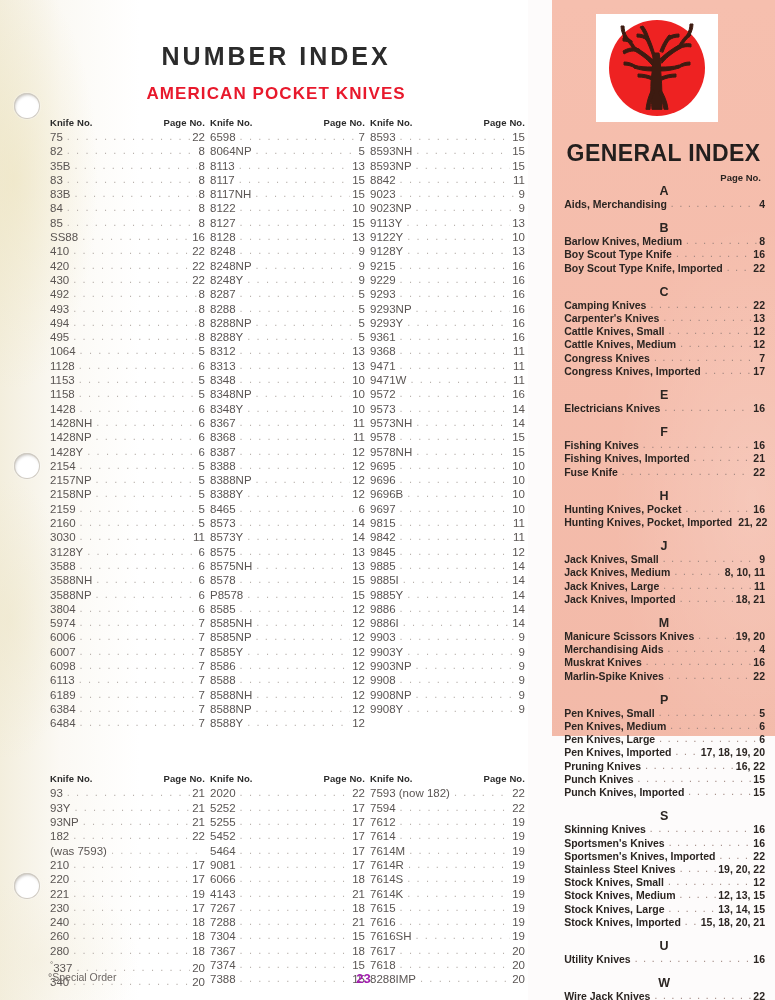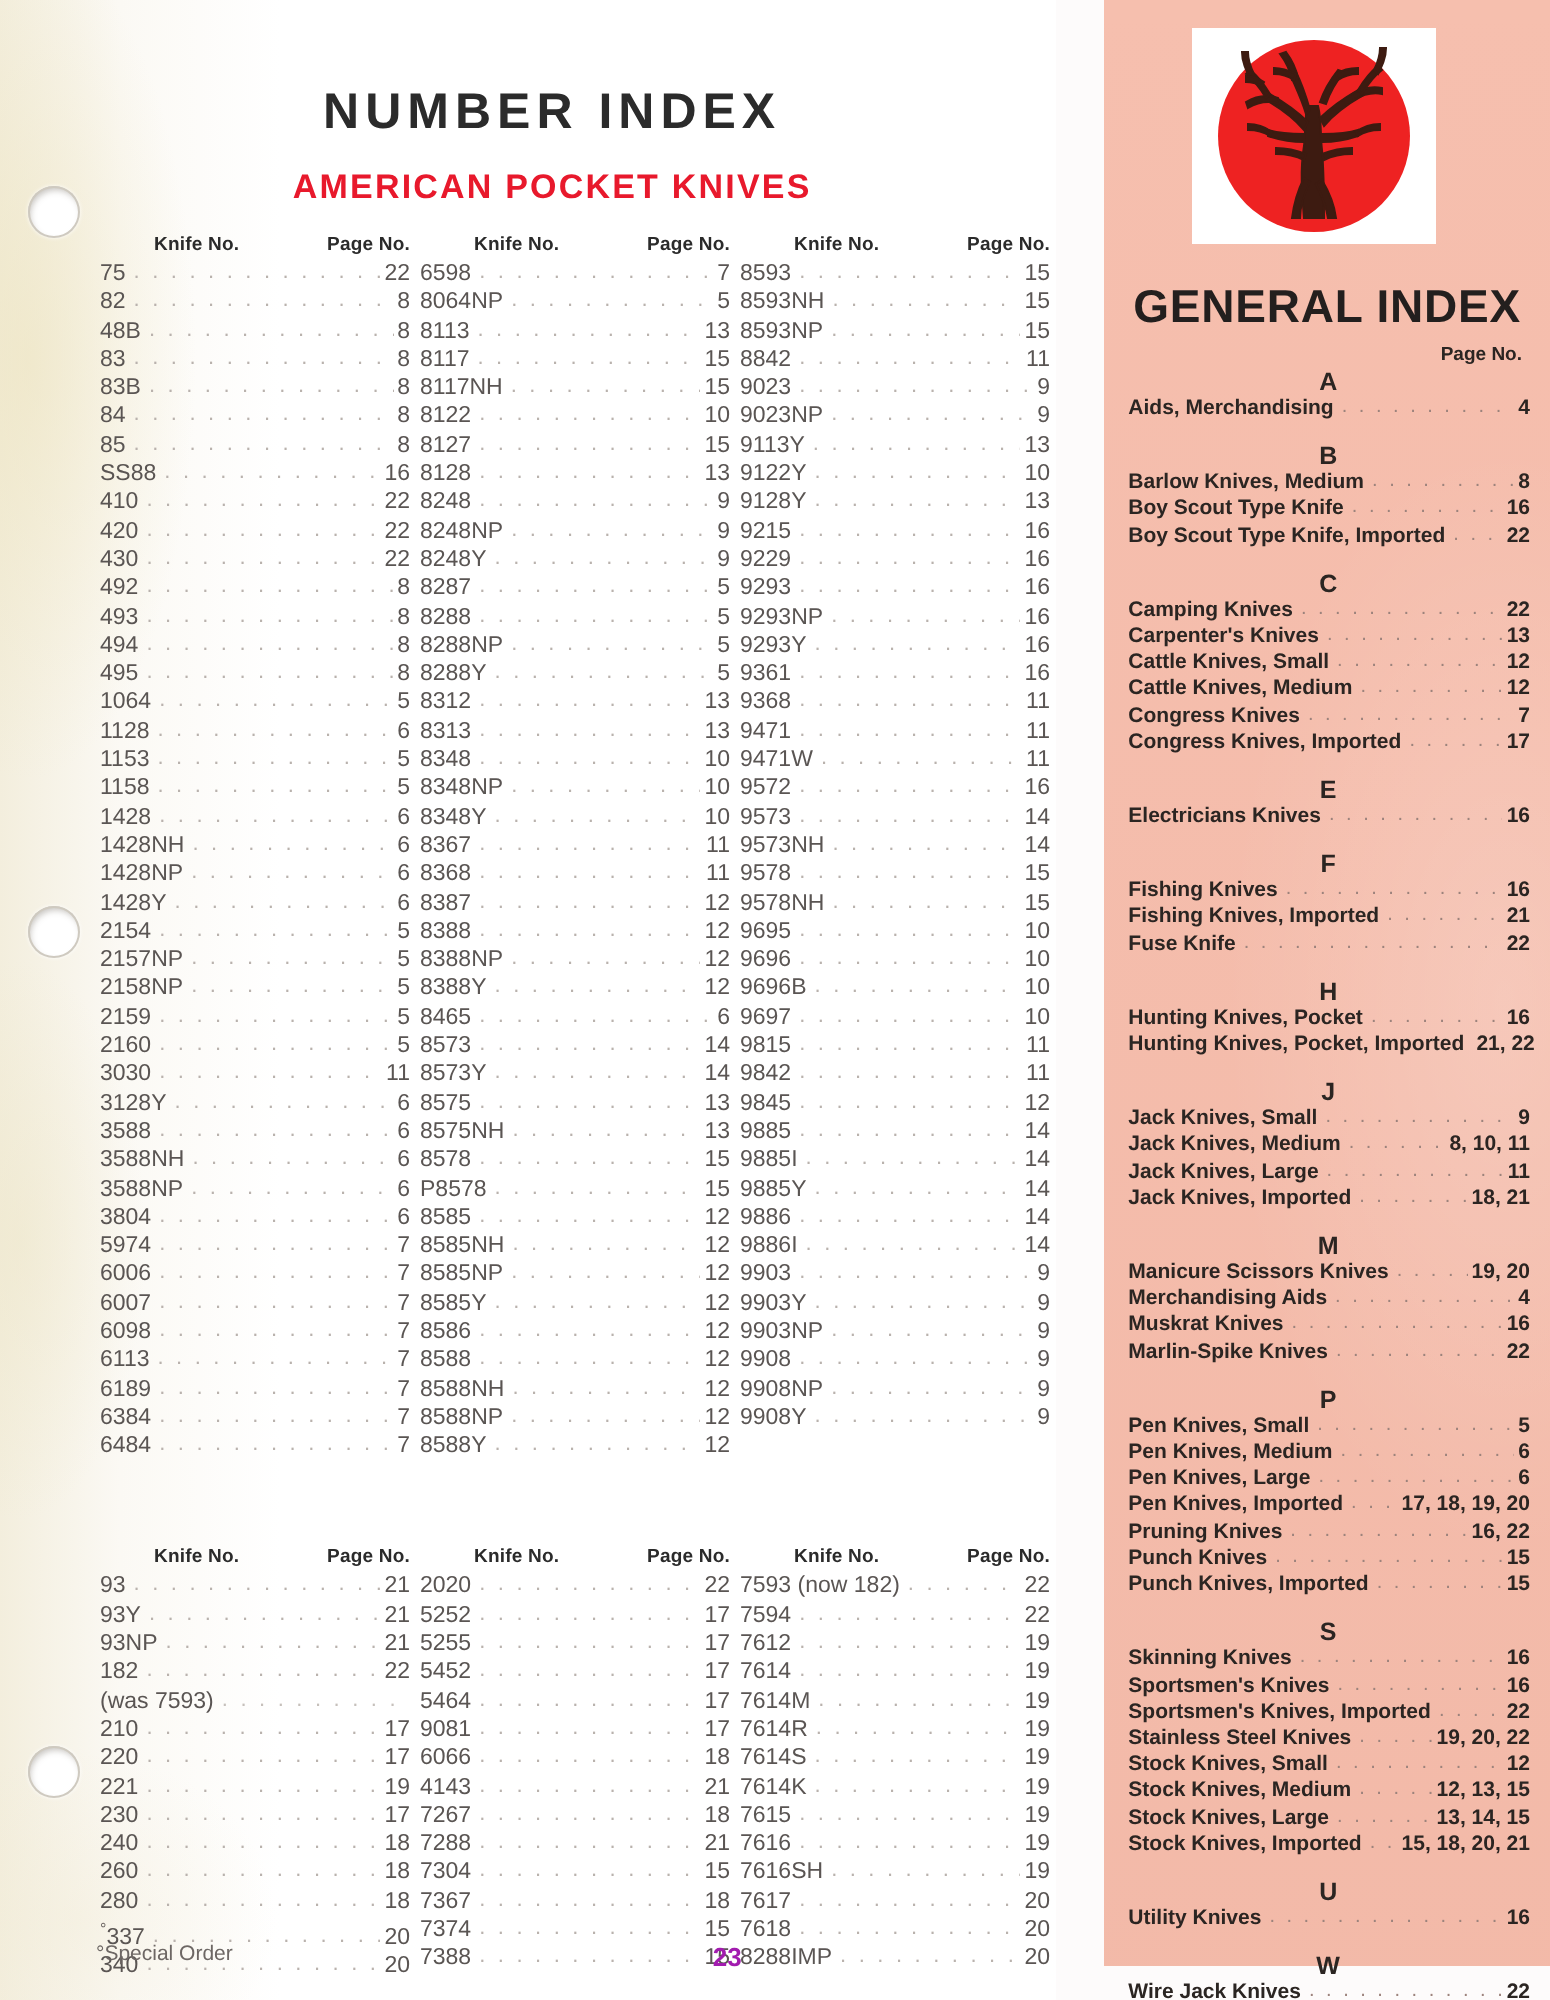--- a/index.html
+++ b/index.html
@@ -27,21 +27,21 @@
   }
   #left{
     position:relative;
     width:612px;height:1000px;
     box-sizing:border-box;
     padding:0;
     z-index:2;
   }
   #right{
     position:relative;
-    width:247px;height:983px;
+    width:247px;height:736px;
     background:#f6bfae;
     box-sizing:border-box;
     z-index:2;
   }
   #right:before{
     content:"";position:absolute;inset:0;
     background:
       radial-gradient(ellipse 200px 400px at 200px 500px, rgba(255,255,255,.18), rgba(255,255,255,0) 70%),
       linear-gradient(180deg, rgba(246,191,174,0) 0%, rgba(233,170,152,.25) 100%);
     pointer-events:none;
@@ -90,21 +90,20 @@
   }
   .col{width:160px;}
   .col-head{
     display:flex;
     justify-content:space-between;
     font-size:9.5px;
     font-weight:bold;
     color:#2b2b2b;
     padding:0 3px 2px 2px;
     letter-spacing:.1px;
-    margin-left:27px;
   }
   .row{
     display:flex;
     align-items:baseline;
     font-size:11.5px;
     color:#5a5553;
     line-height:14.3px;
     white-space:nowrap;
   }
   .row .lbl{flex:0 0 auto;padding-left:2px;}
@@ -215,21 +214,21 @@
             <span class="lbl">75</span>
             <span class="dots">. . . . . . . . . . . . . . . . . . . . . . . . . . . . . . . . . . . . . . . . </span>
             <span class="pg">22</span>
           </div>
           <div class="row">
             <span class="lbl">82</span>
             <span class="dots">. . . . . . . . . . . . . . . . . . . . . . . . . . . . . . . . . . . . . . . . </span>
             <span class="pg">8</span>
           </div>
           <div class="row">
-            <span class="lbl">48B</span>
+            <span class="lbl">35B</span>
             <span class="dots">. . . . . . . . . . . . . . . . . . . . . . . . . . . . . . . . . . . . . . . . </span>
             <span class="pg">8</span>
           </div>
           <div class="row">
             <span class="lbl">83</span>
             <span class="dots">. . . . . . . . . . . . . . . . . . . . . . . . . . . . . . . . . . . . . . . . </span>
             <span class="pg">8</span>
           </div>
           <div class="row">
             <span class="lbl">83B</span>

